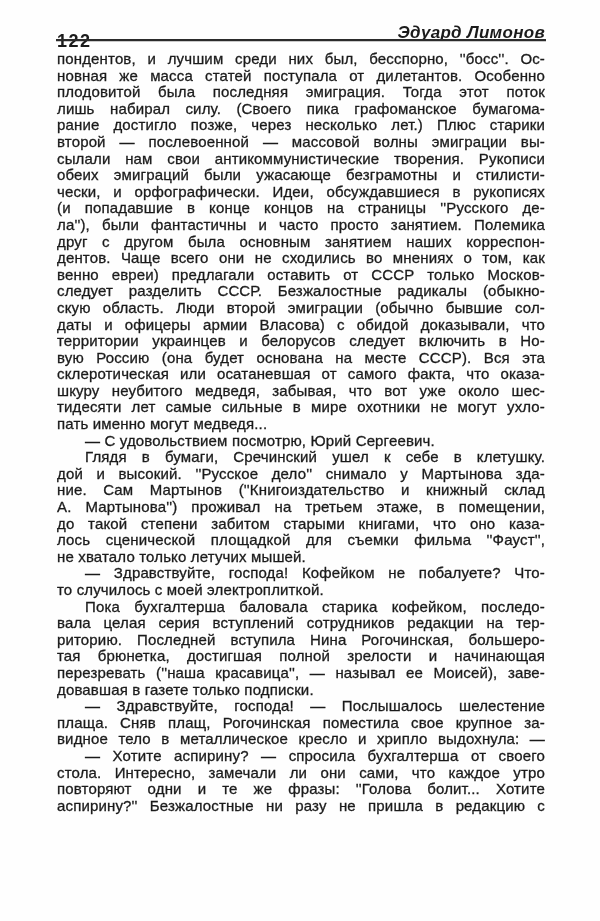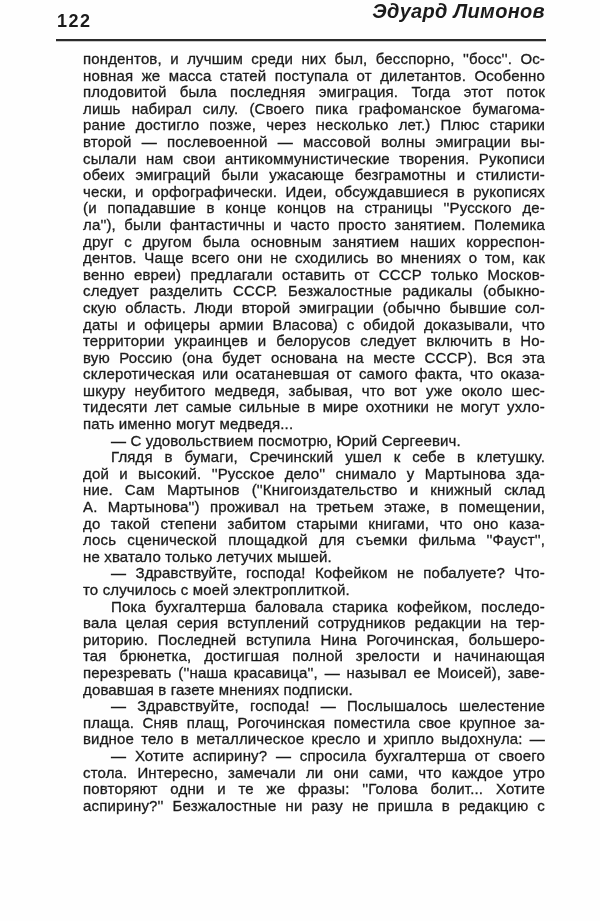--- a/index.html
+++ b/index.html
@@ -14,34 +14,34 @@
     margin: 0 auto;
     background: #fefefe;
     overflow: hidden;
     font-family: "Liberation Sans", "DejaVu Sans", sans-serif;
     color: #1b1b1b;
   }
   .page-header {
     position: absolute;
     left: 57px;
     right: 55px;
-    top: 8px;
+    top: 28px;
     height: 22px;
     display: flex;
     justify-content: space-between;
     align-items: flex-end;
   }
   .page-number {
     font-size: 18px;
     font-weight: 700;
     letter-spacing: 1.5px;
     line-height: 1;
   }
   .running-head {
-    font-size: 20px;
+    font-size: 17px;
     font-weight: 700;
     font-style: italic;
     letter-spacing: 0.3px;
     line-height: 1;
     padding-bottom: 9px;
   }
   .header-rule {
     position: absolute;
     left: 56px;
     right: 54px;
@@ -51,21 +51,20 @@
     box-shadow: 0 1px 0 rgba(43,43,43,0.25);
   }
   .body-text {
     position: absolute;
     left: 57px;
     right: 55px;
     top: 51px;
     font-size: 15px;
     line-height: 16.6px;
     letter-spacing: 0.15px;
-    margin-left: 26px;
     -webkit-text-stroke: 0.3px #1b1b1b;
   }
   .paragraph { margin: 0; }
   .line {
     text-align: justify;
     text-align-last: justify;
     white-space: normal;
   }
   .line.last {
     text-align-last: left;
@@ -124,21 +123,21 @@
       <div class="paragraph">
         <div class="line indent">— Здравствуйте, господа! Кофейком не побалуете? Что-</div>
         <div class="line last">то случилось с моей электроплиткой.</div>
       </div>
       <div class="paragraph">
         <div class="line indent">Пока бухгалтерша баловала старика кофейком, последо-</div>
         <div class="line">вала целая серия вступлений сотрудников редакции на тер-</div>
         <div class="line">риторию. Последней вступила Нина Рогочинская, большеро-</div>
         <div class="line">тая брюнетка, достигшая полной зрелости и начинающая</div>
         <div class="line">перезревать (''наша красавица'', — называл ее Моисей), заве-</div>
-        <div class="line last">довавшая в газете мнениях подписки.</div>
+        <div class="line last">довавшая в газете только подписки.</div>
       </div>
       <div class="paragraph">
         <div class="line indent">— Здравствуйте, господа! — Послышалось шелестение</div>
         <div class="line">плаща. Сняв плащ, Рогочинская поместила свое крупное за-</div>
         <div class="line">видное тело в металлическое кресло и хрипло выдохнула: —</div>
       </div>
       <div class="paragraph">
         <div class="line indent">— Хотите аспирину? — спросила бухгалтерша от своего</div>
         <div class="line">стола. Интересно, замечали ли они сами, что каждое утро</div>
         <div class="line">повторяют одни и те же фразы: ''Голова болит... Хотите</div>

